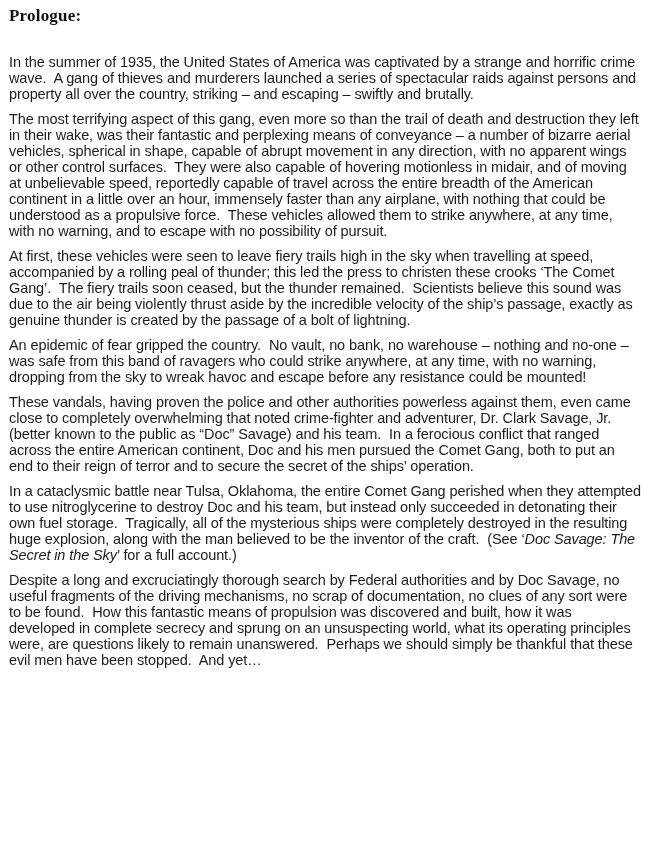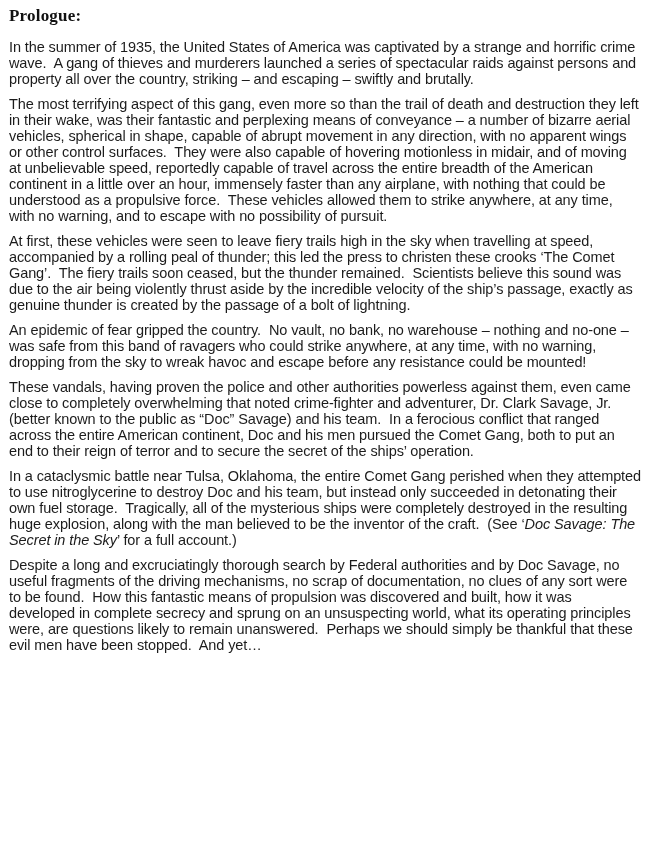--- a/index.html
+++ b/index.html
@@ -20,21 +20,21 @@
     width: 649px;
     height: 863px;
     padding: 6px 8px 0 9px;
     background: #ffffff;
   }
   .doc-heading {
     font-family: "Liberation Serif", "DejaVu Serif", serif;
     font-size: 17px;
     font-weight: bold;
     letter-spacing: 0.2px;
-    margin: 0 0 13px 0;
+    margin: 0 0 28px 0;
     color: #111111;
   }
   .doc-body p {
     margin: 0 0 9px 0;
     font-size: 14.5px;
     line-height: 16px;
     letter-spacing: -0.1px;
     white-space: pre-wrap;
     color: #1c1c1c;
   }

